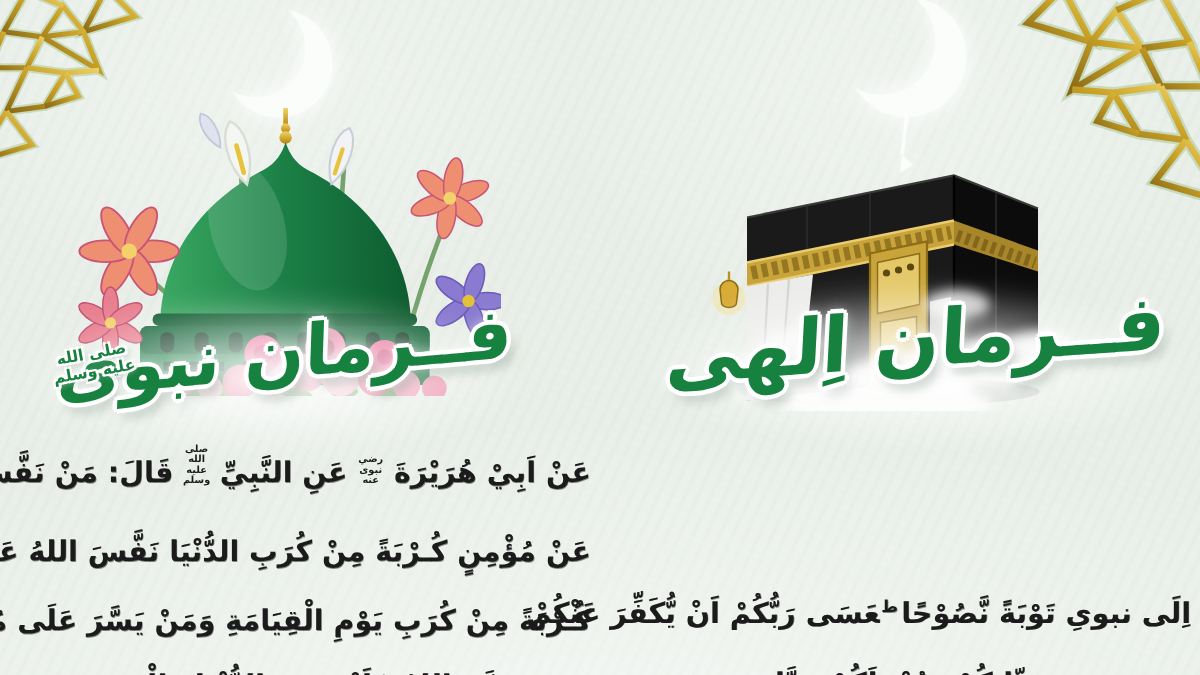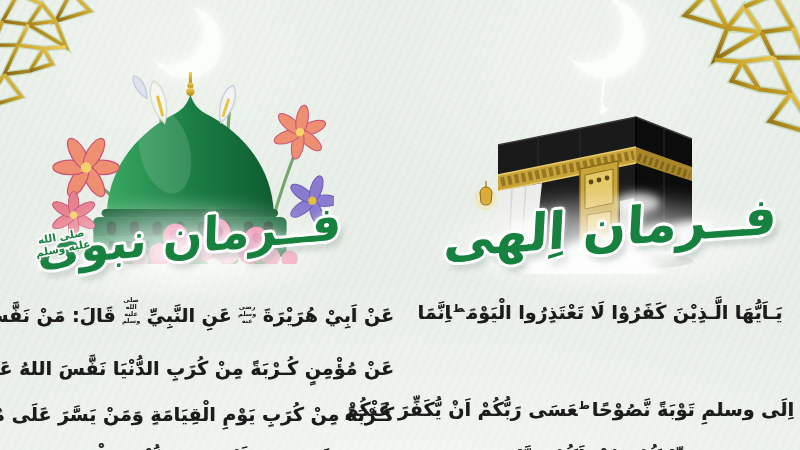--- a/index.html
+++ b/index.html
@@ -348,27 +348,24 @@
   </svg>
 
   <div class="abs halo halo-left"></div>
   <div class="abs halo halo-right"></div>
 
   <div class="abs title title-left" lang="ar">فــرمان نبوى</div>
   <div class="abs stamp stamp-left" lang="ar">صلى الله عليه وسلم</div>
   <div class="abs title title-right" lang="ar">فــرمان اِلهى</div>
 
   <div class="abs ayah col-l l1" lang="ar">
-    <span>عَنْ اَبِيْ هُرَيْرَةَ</span><span class="inline-stamp">رضي وسلم عنه</span><span>عَنِ النَّبِيِّ</span><span class="inline-stamp">صلى الله عليه وسلم</span><span>قَالَ: مَنْ نَفَّسَ</span>
+    <span>عَنْ اَبِيْ هُرَيْرَةَ</span><span class="inline-stamp">رضي نبوى عنه</span><span>عَنِ النَّبِيِّ</span><span class="inline-stamp">صلى الله عليه وسلم</span><span>قَالَ: مَنْ نَفَّسَ</span>
   </div>
   <div class="abs ayah col-l l2" lang="ar">عَنْ مُؤْمِنٍ كُـرْبَةً مِنْ كُرَبِ الدُّنْيَا نَفَّسَ اللهُ عَنْهُ</div>
   <div class="abs ayah col-l l3" lang="ar">كُـرْبَةً مِنْ كُرَبِ يَوْمِ الْقِيَامَةِ وَمَنْ يَسَّرَ عَلَى مُعْسِرٍ</div>
   <div class="abs ayah col-l l4" lang="ar">يَسَّرَ اللهُ عَلَيْهِ فِي الدُّنْيَا وَالْاخِرَةِ</div>
 
-  <div class="abs ayah col-r r1" lang="ar">
-    <span>يَـاَيُّهَا الَّـذِيْنَ كَفَرُوْا لَا تَعْتَذِرُوا الْيَوْمَ</span><span class="waqf">ط</span><span>اِنَّمَا</span>
-  </div>
   <div class="abs ayah col-r r3" lang="ar">
-    <span>اِلَى وسلمِ تَوْبَةً نَّصُوْحًا</span><span class="waqf">ط</span><span>عَسَى رَبُّكُمْ اَنْ يُّكَفِّرَ عَنْكُمْ</span>
+    <span>اِلَى نبوىِ تَوْبَةً نَّصُوْحًا</span><span class="waqf">ط</span><span>عَسَى رَبُّكُمْ اَنْ يُّكَفِّرَ عَنْكُمْ</span>
   </div>
   <div class="abs ayah col-r r4" lang="ar">سَيِّاتِكُمْ وَيُدْخِلَكُمْ جَنَّاتٍ</div>
 
 </div>
 
 </body></html>

